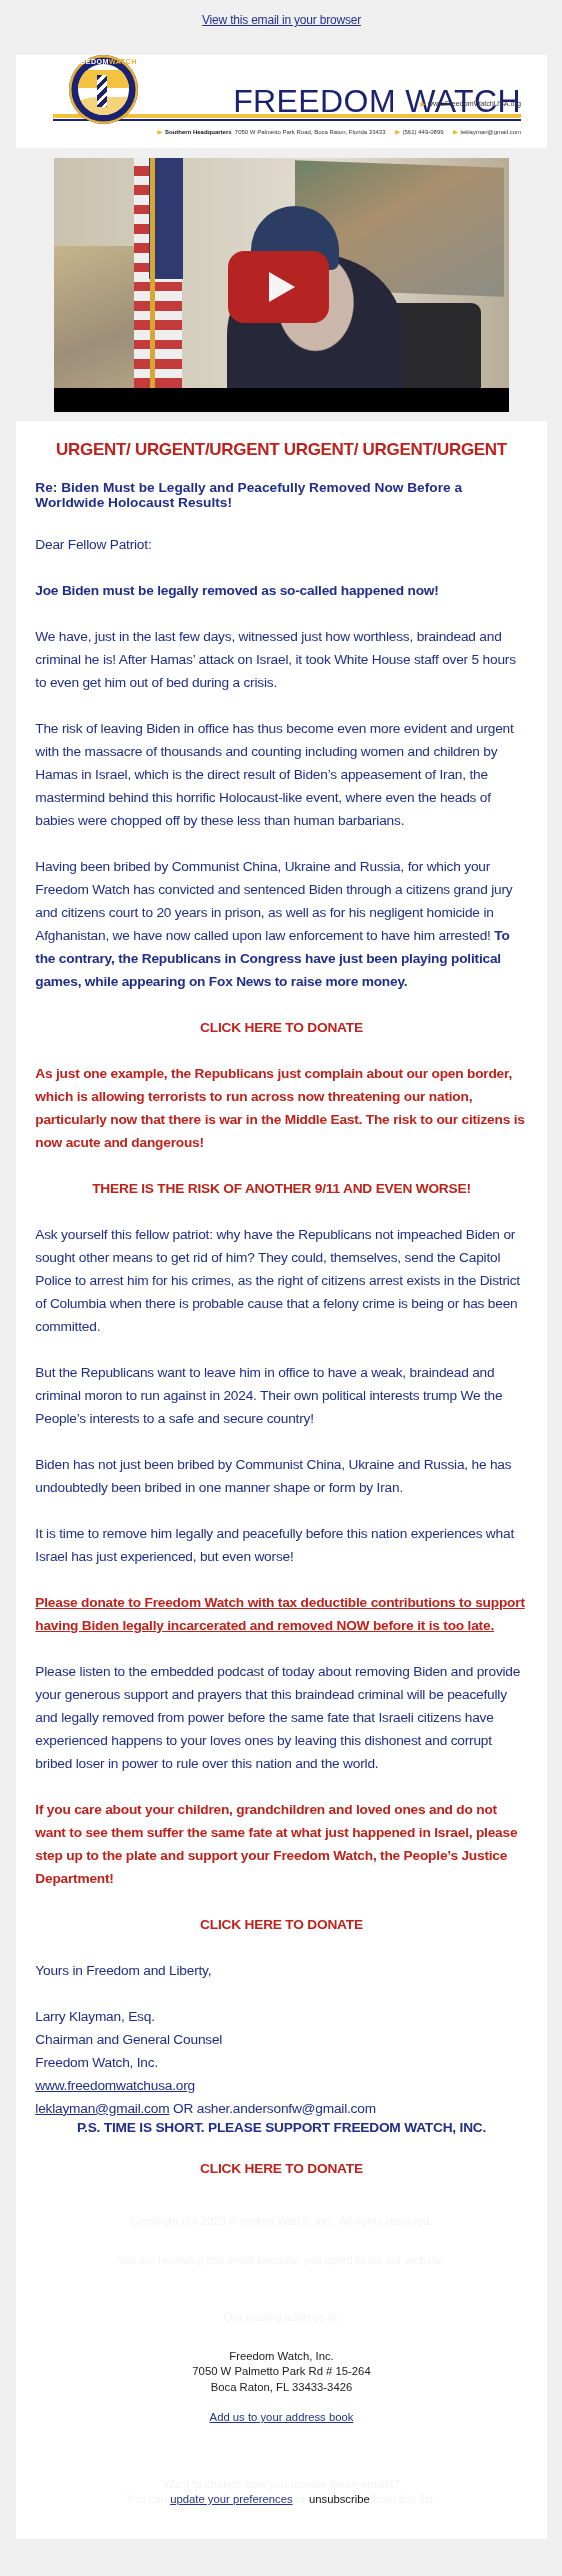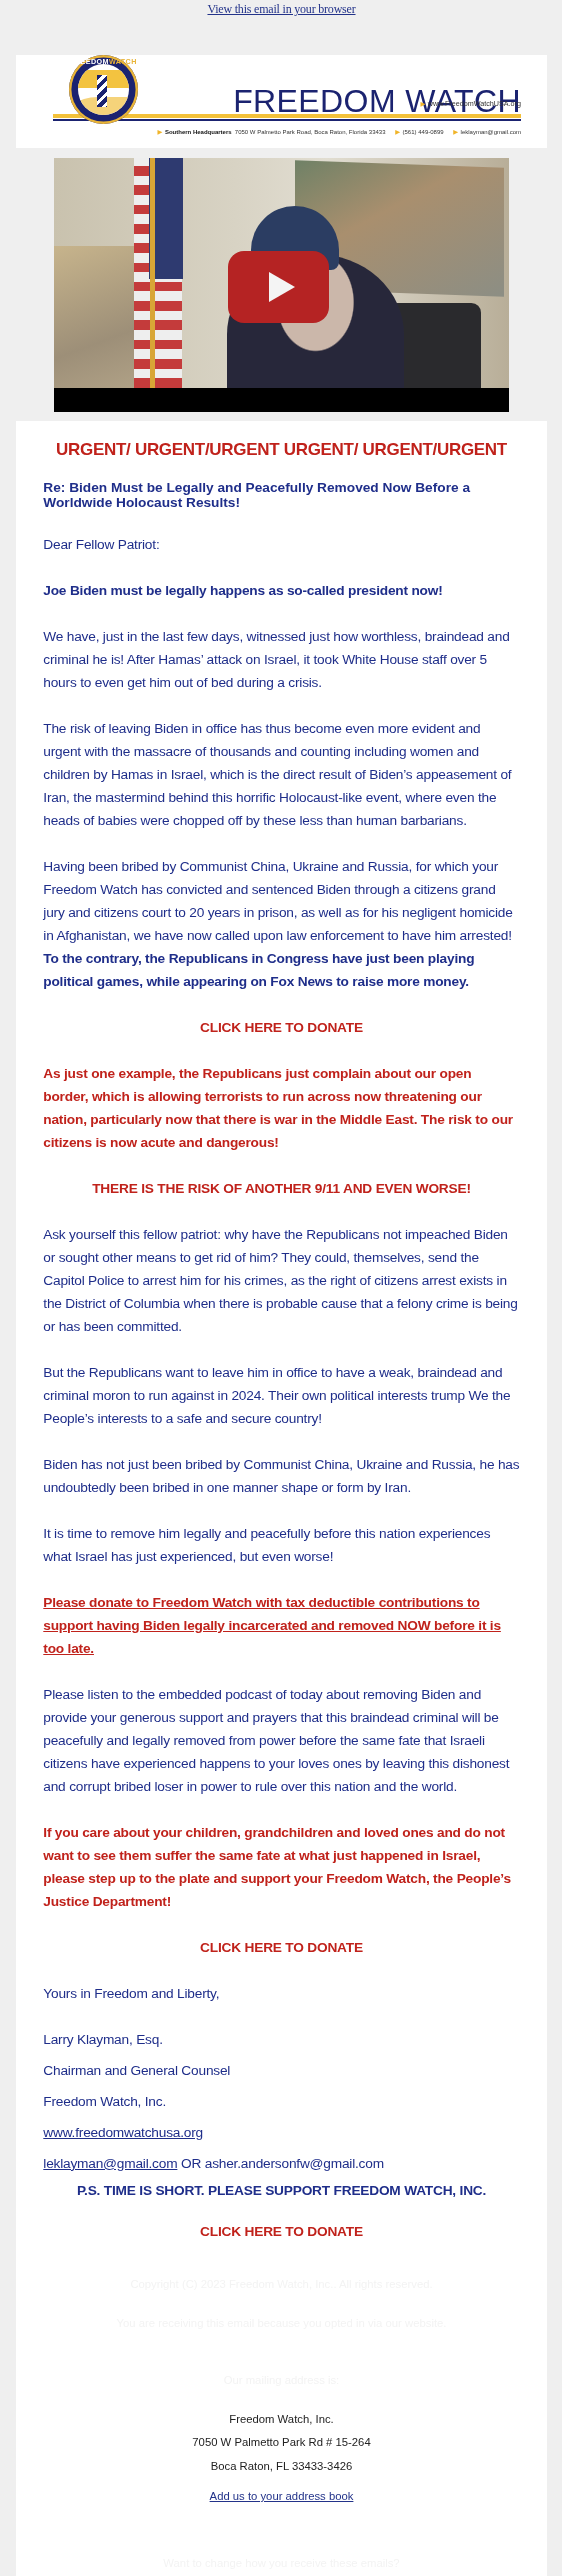--- a/index.html
+++ b/index.html
@@ -4,26 +4,25 @@
 <style>
   html, body { margin: 0; padding: 0; }
   body {
     width: 563px;
     background: #efefef;
     font-family: "Liberation Sans", sans-serif;
     color: #1f2e8a;
   }
   .view-browser {
     text-align: center;
-    padding-top: 2px;
+    padding-top: 13px;
     height: 42px;
     box-sizing: border-box;
     font-size: 12px;
     letter-spacing: -0.2px;
-    font-family: Liberation Serif, serif;
   }
   .view-browser a { color: #23338a; text-decoration: underline; }
 
   .header-card {
     margin: 13px 16px 0 16px;
     height: 93px;
     background: #ffffff;
     position: relative;
     overflow: hidden;
   }
@@ -107,21 +106,21 @@
     width:0; height:0; border-top:15.3px solid transparent; border-bottom:15.3px solid transparent;
     border-left:26px solid #f4f4f4; margin-left:6.4px;
   }
 
   .body-card {
     margin: 9.6px 16px 0 16px;
     background: #ffffff;
     padding: 11.3px 19.3px 32px 19.3px;
     box-sizing: border-box;
   }
-  .body-card p { margin: 8px; }
+  .body-card p { margin: 0; }
   .t-urgent {
     text-align:center; color:#c0221b; font-weight:bold; font-size:17px;
     letter-spacing: -0.3px; margin-top: 8px !important;
   }
   .t-re {
     color:#1f2e8a; font-weight:bold; font-size:13.7px; line-height:15px; margin-top: 19.3px !important;
   }
   .txt { font-size:13.7px; line-height:23px; color:#1f2e8a; letter-spacing: -0.2px; }
   .gap { margin-top: 23px !important; }
   .bold-blue { font-weight:bold; color:#1f2e8a; }
@@ -182,21 +181,21 @@
   <div class="black-band"></div>
   <div class="play-btn">
     <div class="tri"></div>
   </div>
 </div>
 
 <div class="body-card">
   <p class="t-urgent">URGENT/ URGENT/URGENT URGENT/ URGENT/URGENT</p>
   <p class="t-re">Re: Biden Must be Legally and Peacefully Removed Now Before a Worldwide Holocaust Results!</p>
   <p class="txt gap">Dear Fellow Patriot:</p>
-  <p class="txt gap bold-blue">Joe Biden must be legally happens as so-called president now!</p>
+  <p class="txt gap bold-blue">Joe Biden must be legally removed as so-called happened now!</p>
   <p class="txt gap">We have, just in the last few days, witnessed just how worthless, braindead and criminal he is! After Hamas’ attack on Israel, it took White House staff over 5 hours to even get him out of bed during a crisis.</p>
   <p class="txt gap">The risk of leaving Biden in office has thus become even more evident and urgent with the massacre of thousands and counting including women and children by Hamas in Israel, which is the direct result of Biden’s appeasement of Iran, the mastermind behind this horrific Holocaust-like event, where even the heads of babies were chopped off by these less than human barbarians.</p>
   <p class="txt gap"><span>Having been bribed by Communist China, Ukraine and Russia, for which your Freedom Watch has convicted and sentenced Biden through a citizens grand jury and citizens court to 20 years in prison, as well as for his negligent homicide in Afghanistan,  we have now called upon  law enforcement to have him arrested! </span><span class="bold-blue">To the contrary, the Republicans in Congress have just been playing political games, while appearing on Fox News to raise more money.</span></p>
   <p class="txt gap center"><a class="donate-link">CLICK HERE TO DONATE</a></p>
   <p class="txt gap bold-red">As just one example, the Republicans just complain about our open border, which is allowing terrorists to run across now threatening our nation, particularly now that there is war in the Middle East. The risk to our citizens is now acute and dangerous!</p>
   <p class="txt gap center bold-red">THERE IS THE RISK OF ANOTHER 9/11 AND EVEN WORSE!</p>
   <p class="txt gap"> Ask yourself this fellow patriot: why have the Republicans not impeached Biden or sought other means to get rid of him?  They could, themselves, send the Capitol Police to arrest him for his crimes, as the right of citizens arrest exists in the District of Columbia when there is probable cause that a felony crime is being or has been committed.</p>
   <p class="txt gap"> But the Republicans want to leave him in office to have a weak, braindead and criminal moron to run against in 2024. Their own political interests trump We the People’s interests to a safe and secure country!</p>
   <p class="txt gap">Biden has not just been bribed by Communist China, Ukraine and Russia, he has undoubtedly been bribed in one manner shape or form by Iran.</p>
   <p class="txt gap">It is time to remove him legally and peacefully before this nation experiences what Israel has just experienced, but even worse!</p>

